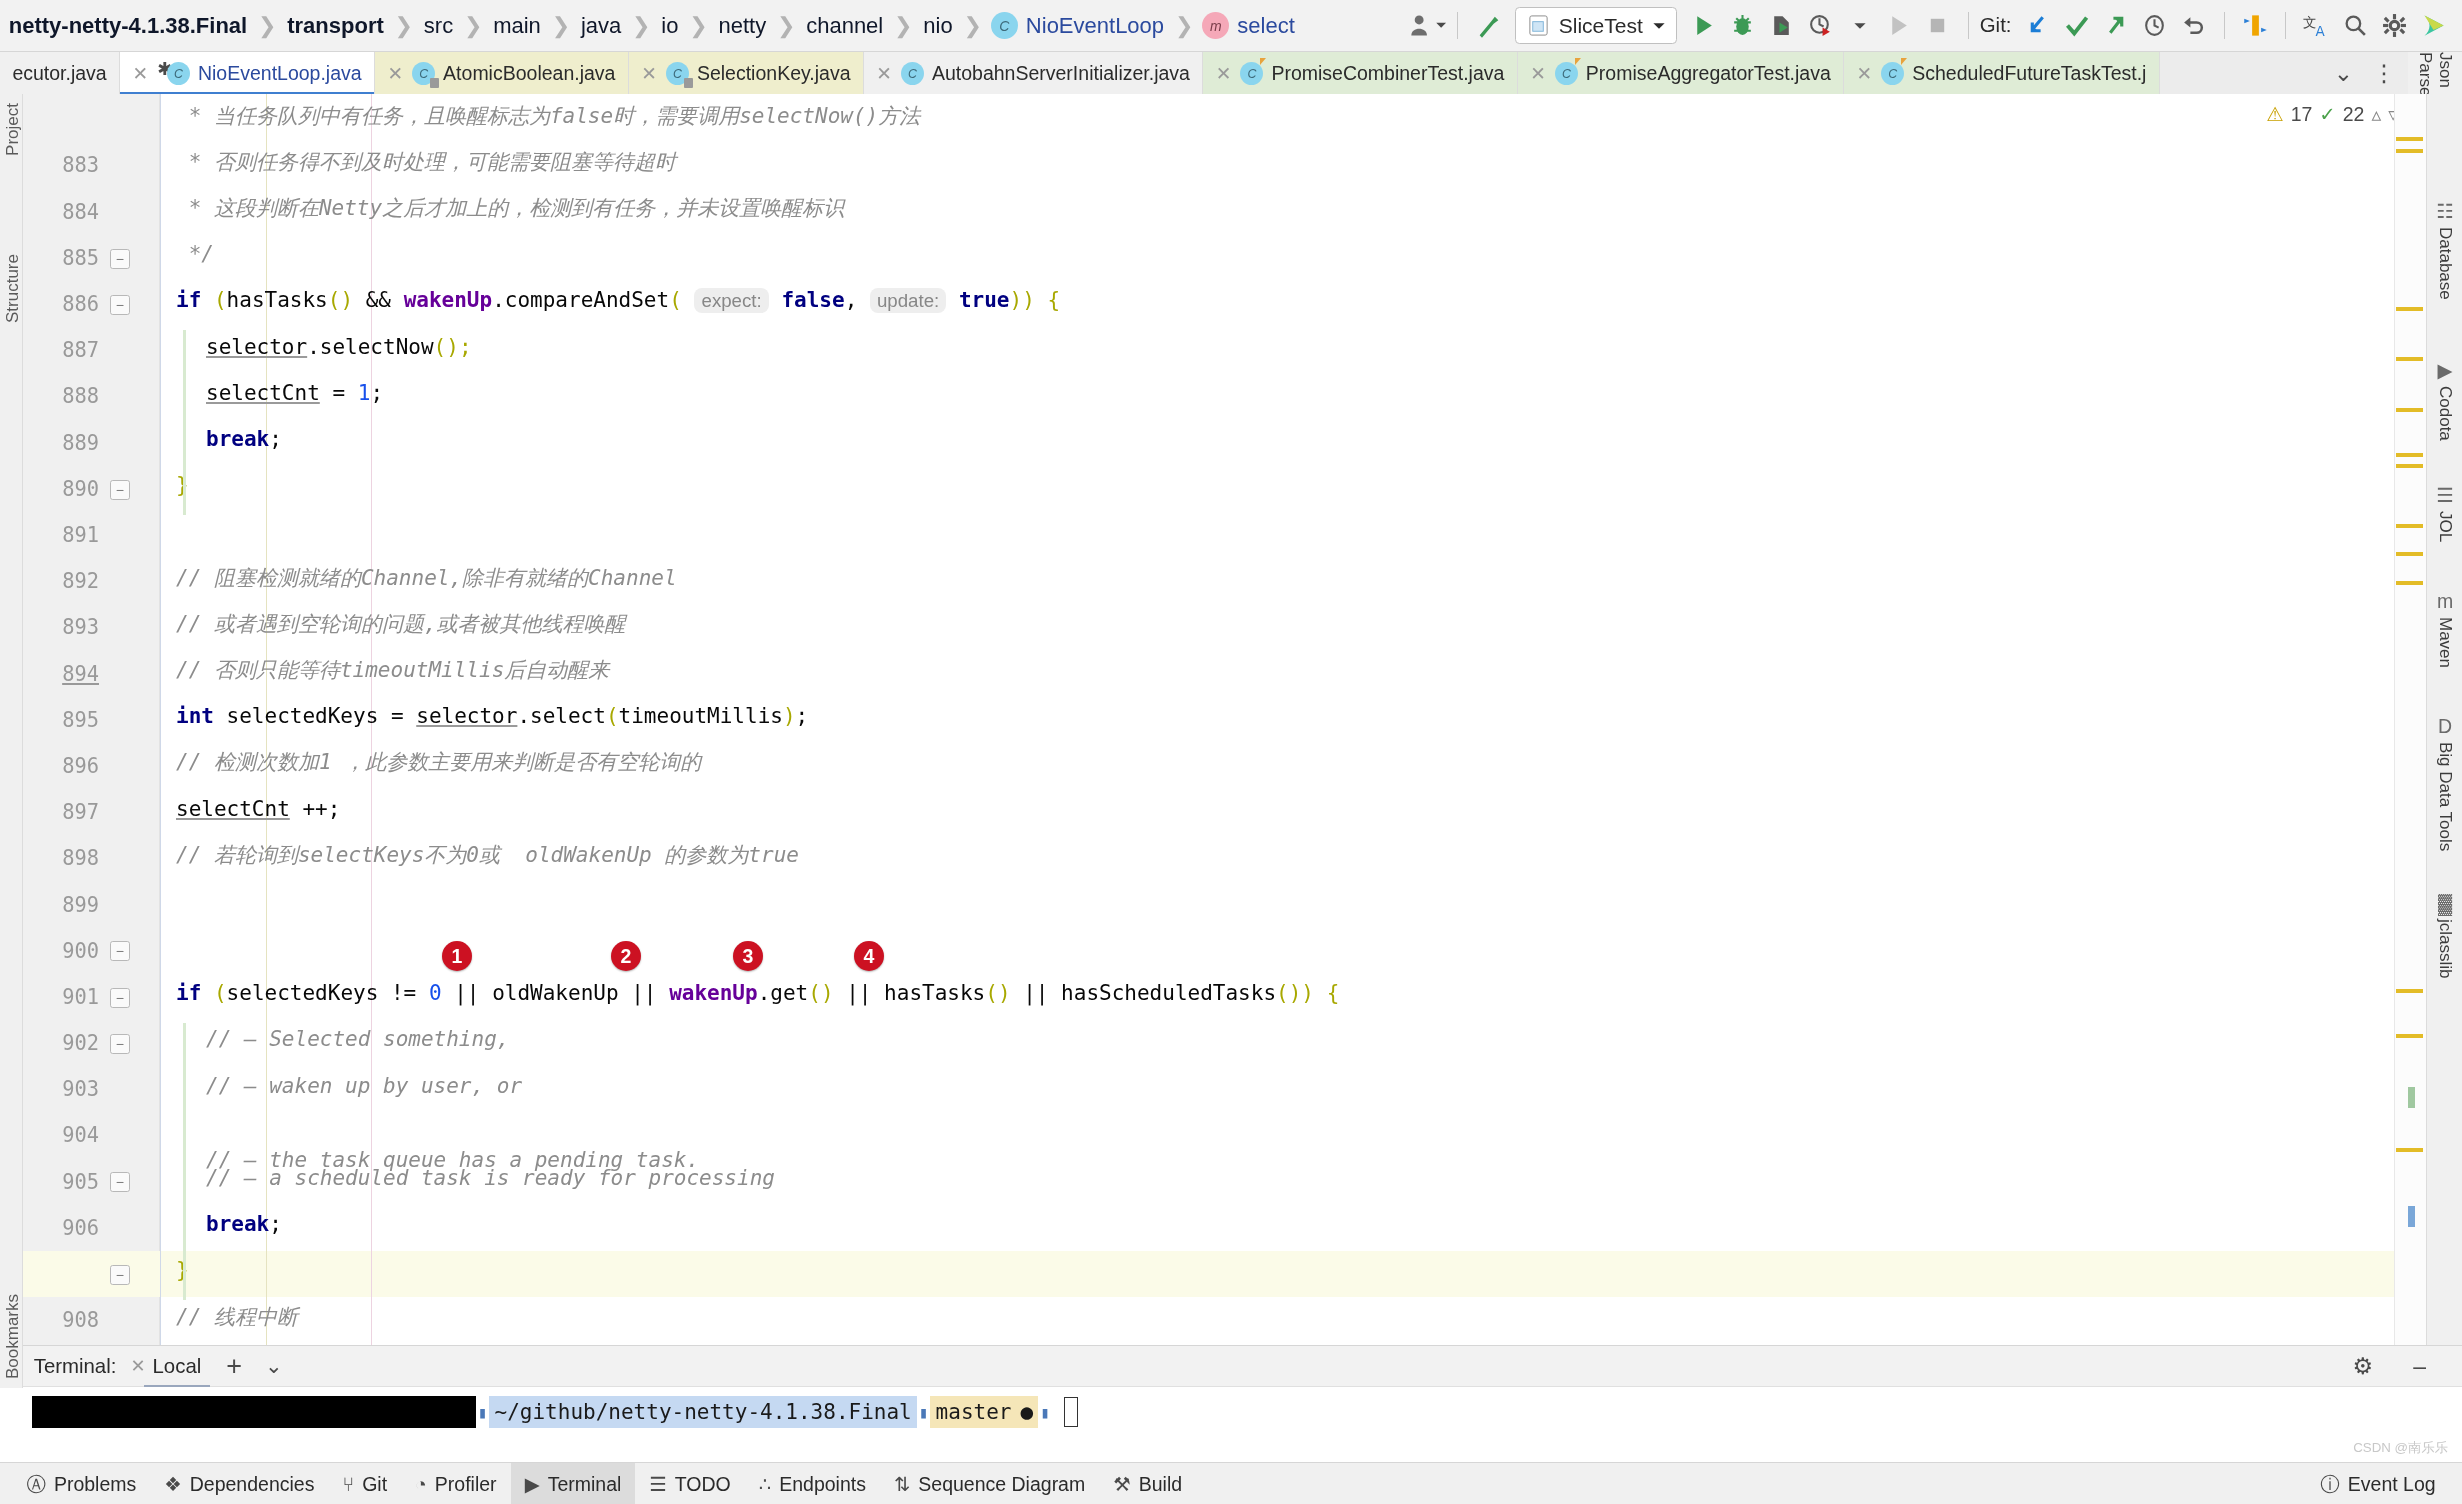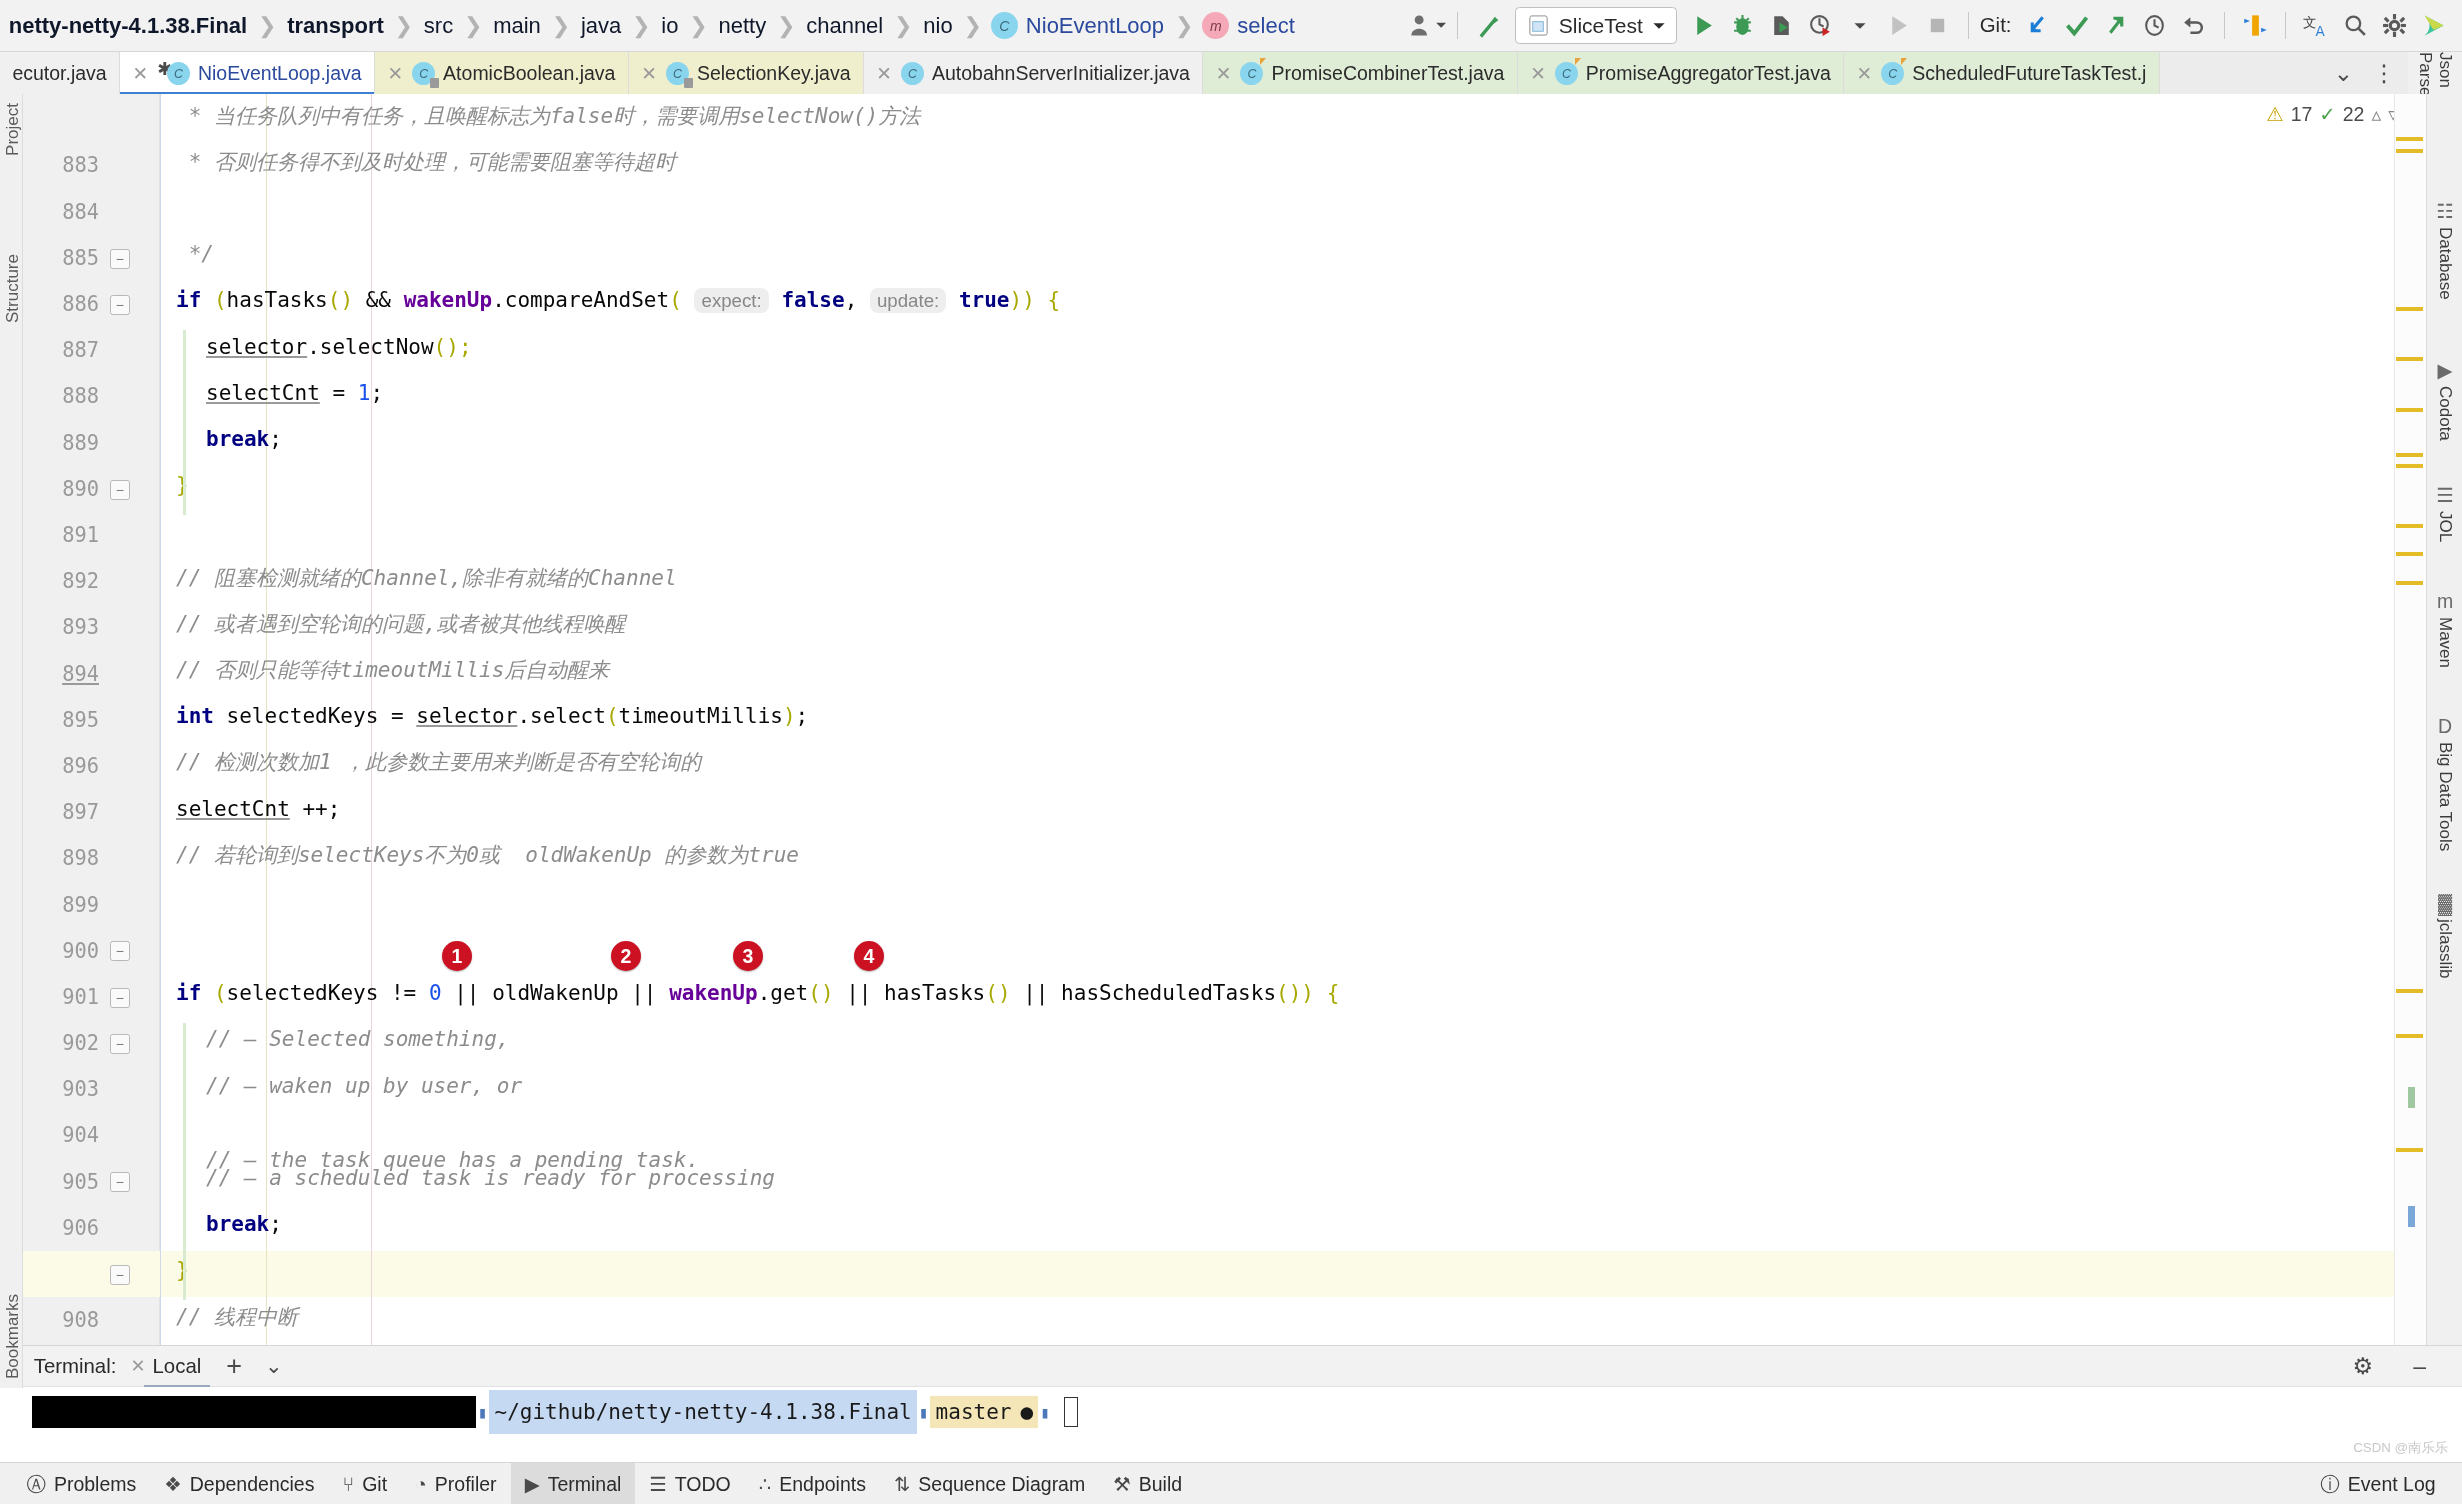--- a/index.html
+++ b/index.html
@@ -122,21 +122,21 @@
   #thead .x { color:#9a9a9a; font-size:18px; margin-right:7px; }
   #thead .loc { font-size:20.4px; color:#2b2b2b; position:relative; }
   #thead .loc::after { content:""; position:absolute; left:-9px; right:-9px;
     bottom:-11.5px; height:3.6px; background:#9aa7bd; }
   #thead .plus { font-size:27px; color:#4a4a4a; margin-left:25px; }
   #thead .cv { font-size:21px; color:#4a4a4a; margin-left:23px; }
   #tbody { position:relative; height:76px; background:#fff; padding:7px 0 0 9px; }
   .tline { font-family:"DejaVu Sans Mono", monospace; font-size:21px;
     display:flex; align-items:center; height:36px; }
   .tblk { background:#000; color:#000; width:444px; height:32px; }
-  .tpath { background:#c5d9f2; color:#1a1a1a; padding:0 5.3px; height:44px;
+  .tpath { background:#c5d9f2; color:#1a1a1a; padding:0 5.3px; height:32px;
     display:flex; align-items:center; }
   .tbranch { background:#f5e6b8; color:#1a1a1a; padding:0 5.3px; height:32px;
     display:flex; align-items:center; }
   .tsep { font-size:16px; color:#4a78b8; padding:0 1.8px; }
   .tcur { width:14px; height:30px; border:1.8px solid #333; margin-left:12.4px; }
   #tgear { position:absolute; right:89px; top:7px; font-size:23px; color:#4a4a4a; }
   #tmin { position:absolute; right:36px; top:7px; font-size:23px; color:#4a4a4a; }
 
   
   #status { position:absolute; left:0; bottom:0; width:2462px; height:43px;
@@ -438,20 +438,21 @@
       <div class="lnum" style="top: 1260px;">910</div>
       <div class="fold" style="top: 1263px;">−</div>
     </div>
   <div id="codewrap">
       <div class="curline" style="top: 1157px; height: 46px;"></div>
     <div class="iguide" style="left:0px;   background:#cfd8e8;"></div>
     <div class="iguide" style="left:106px; background:#e5e3c0;"></div>
     <div class="iguide" style="left:211px; background:#edd3e0;"></div>
   <div class="codeline" style="top: 10.7px; left: 16px;"><span class="hl-cmt"> * 当任务队列中有任务，且唤醒标志为false时，需要调用selectNow()方法</span></div>
       <div class="codeline" style="top: 57px; left: 16px;"><span class="hl-cmt"> * 否则任务得不到及时处理，可能需要阻塞等待超时</span></div>
+      <div class="codeline" style="top: 103px; left: 16px;"><span class="hl-cmt"> * 这段判断在Netty之后才加上的，检测到有任务，并未设置唤醒标识</span></div>
       <div class="codeline" style="top: 149px; left: 16px;"><span class="hl-cmt"> */</span></div>
       <div class="codeline" style="top: 195px; left: 16px;"><span class="hl-kw">if</span><span> </span><span class="hl-par">(</span><span>hasTasks</span><span class="hl-par">()</span><span> &amp;&amp; </span><span class="hl-fld">wakenUp</span><span>.compareAndSet</span><span class="hl-par">(</span><span> </span><span class="hint">expect:</span><span> </span><span class="hl-kw">false</span><span>, </span><span class="hint">update:</span><span> </span><span class="hl-kw">true</span><span class="hl-par">))</span><span> </span><span class="hl-par">{</span></div>
       <div class="codeline" style="top: 242px; left: 46px;"><span class="hl-ul">selector</span><span>.selectNow</span><span class="hl-par">();</span></div>
       <div class="codeline" style="top: 288px; left: 46px;"><span class="hl-ul">selectCnt</span><span> = </span><span class="hl-num">1</span><span>;</span></div>
       <div class="codeline" style="top: 334px; left: 46px;"><span class="hl-kw">break</span><span>;</span></div>
       <div class="codeline" style="top: 380px; left: 16px;"><span class="hl-par">}</span></div>
       <div class="codeline" style="top: 426px; left: 16px;"></div>
       <div class="codeline" style="top: 473px; left: 16px;"><span class="hl-cmt">// 阻塞检测就绪的Channel,除非有就绪的Channel</span></div>
       <div class="codeline" style="top: 519px; left: 16px;"><span class="hl-cmt">// 或者遇到空轮询的问题,或者被其他线程唤醒</span></div>
       <div class="codeline" style="top: 565px; left: 16px;"><span class="hl-cmt">// 否则只能等待timeoutMillis后自动醒来</span></div>

